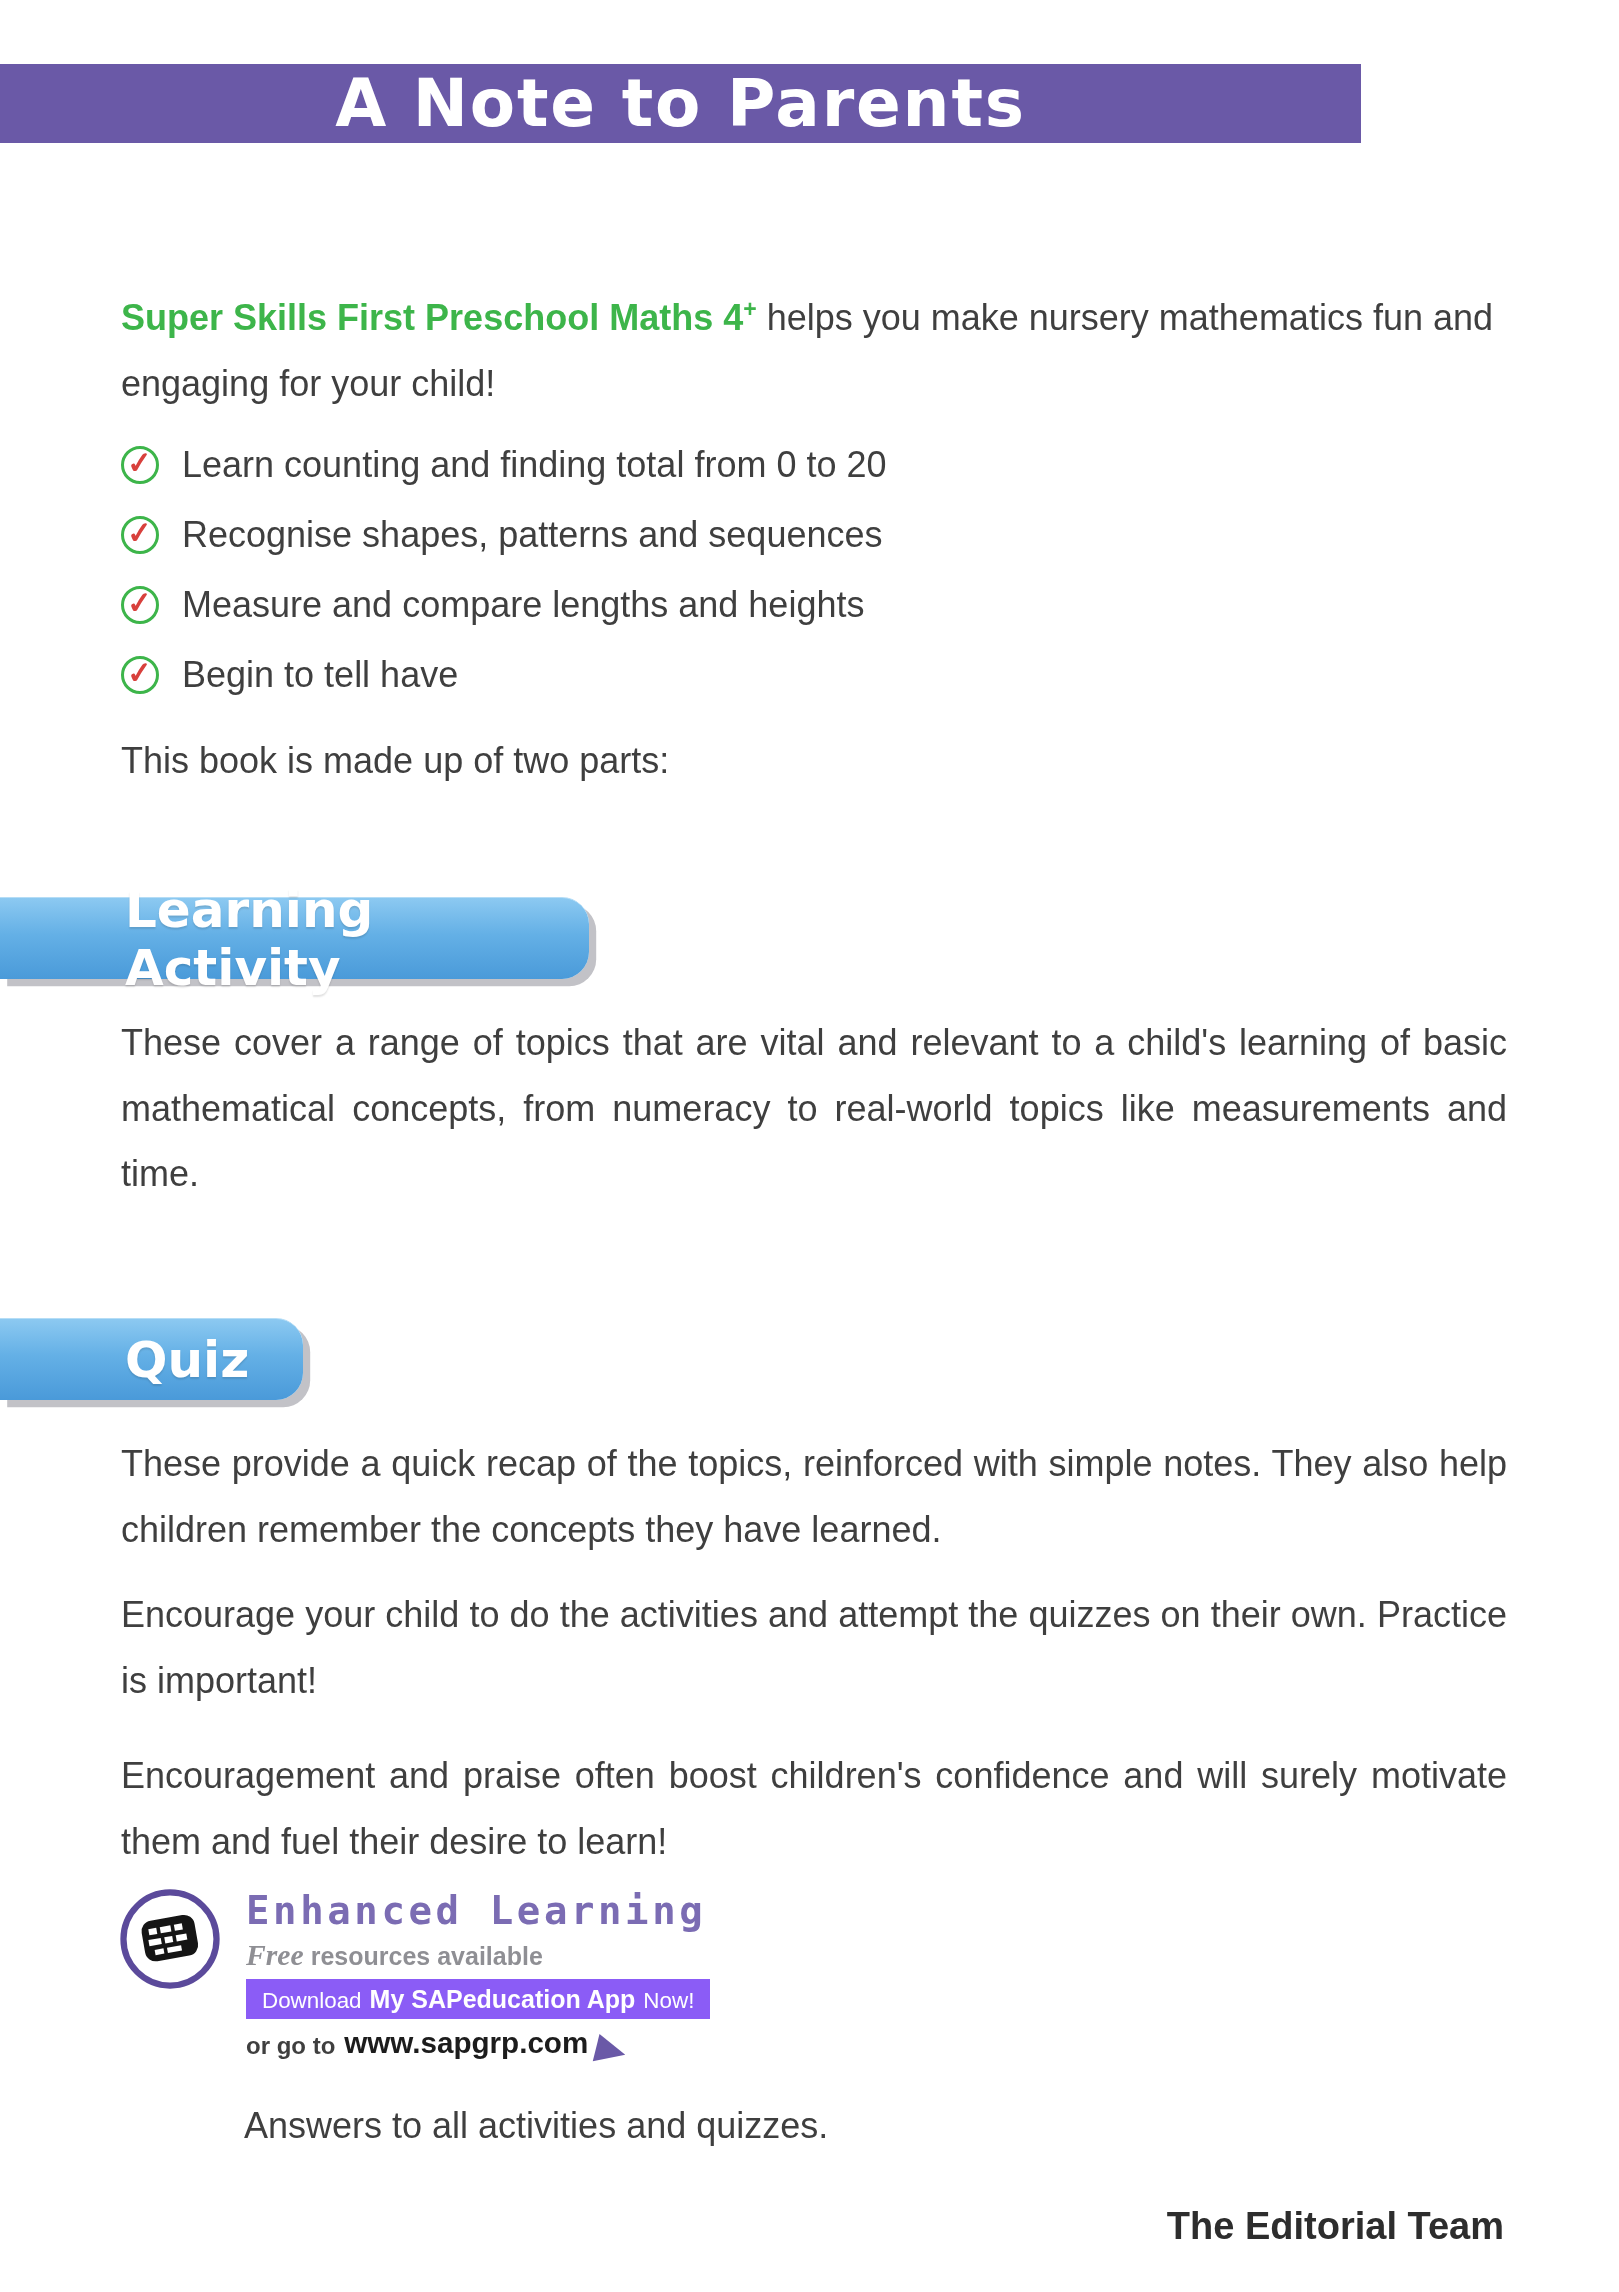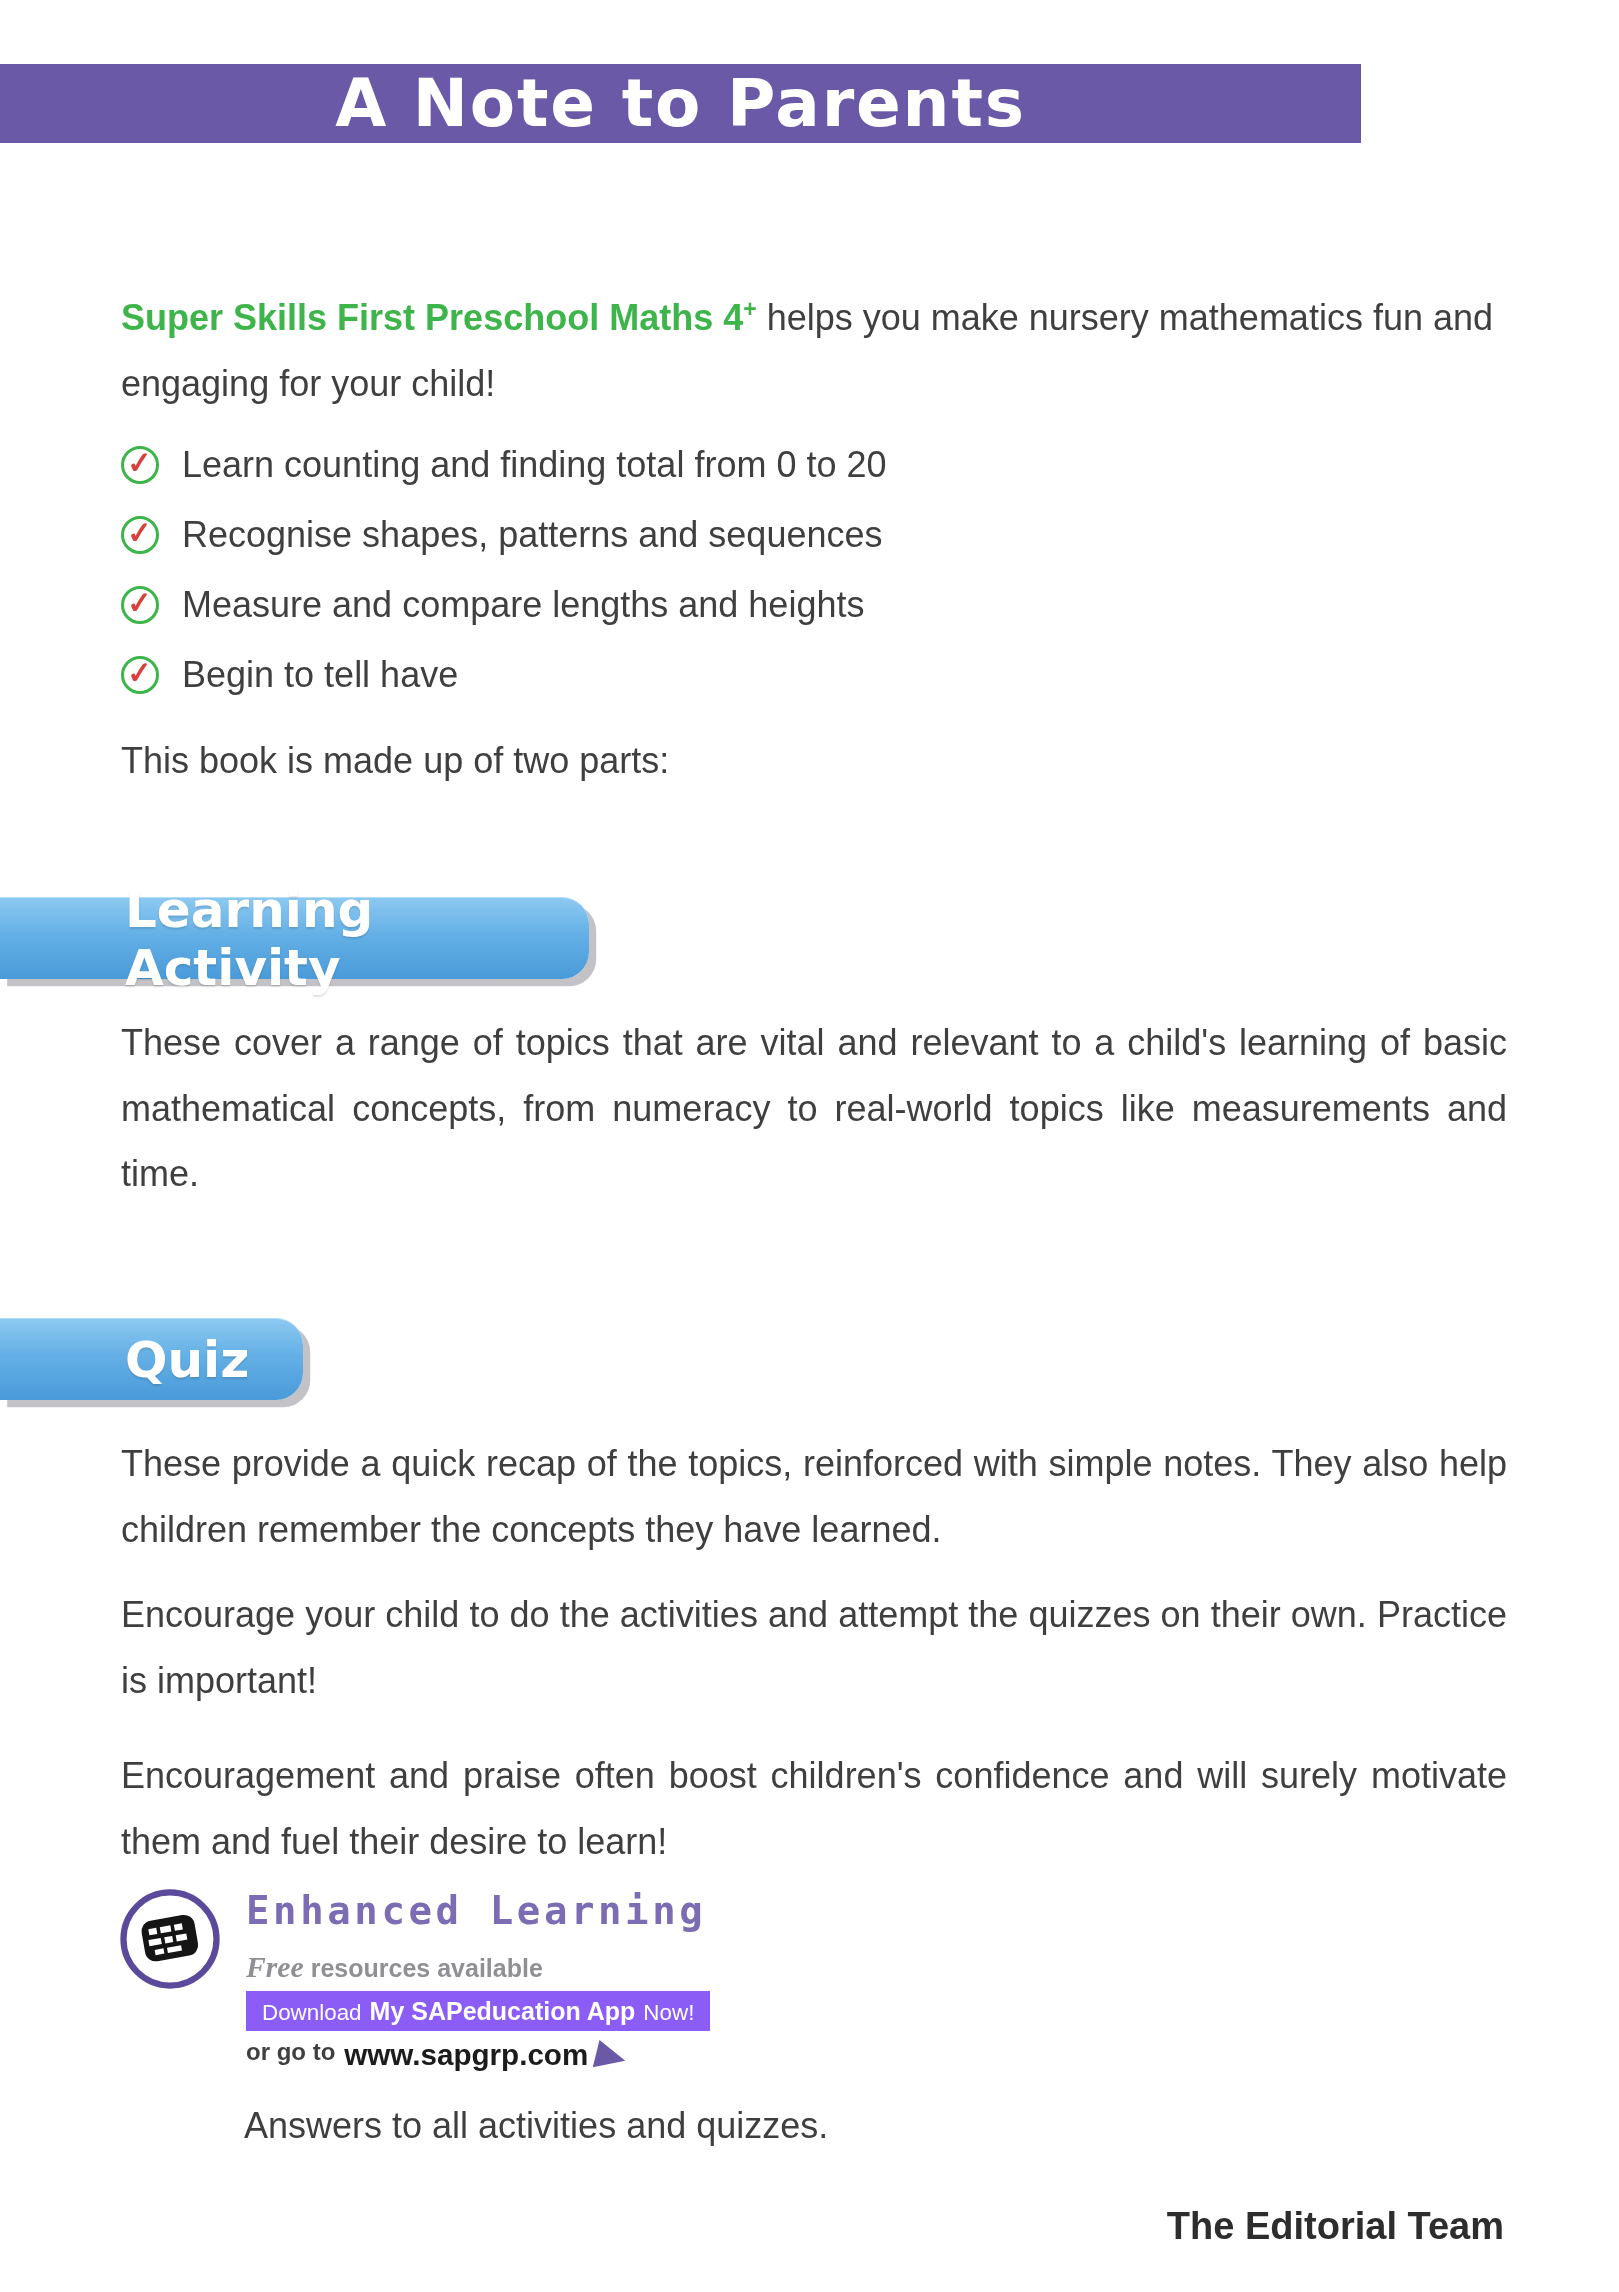--- a/index.html
+++ b/index.html
@@ -71,30 +71,30 @@
   .quiz-p3 { top:1743px; }
 
   
   .promo { top:1888px; left:119px; display:flex; gap:25px; }
   .promo-logo { flex:0 0 auto; width:102px; height:102px; }
   .promo-col { display:flex; flex-direction:column; }
   .promo-brand {
     color:#7b6cb3; font-weight:bold; font-size:39px; letter-spacing:3.6px;
     font-family:"DejaVu Sans Mono", monospace;
   }
-  .promo-free { margin-top:18px; color:#8f8f94; font-size:25px; font-weight:bold; }
+  .promo-free { margin-top:6px; color:#8f8f94; font-size:25px; font-weight:bold; }
   .promo-free .free-word { font-style:italic; font-size:29.6px; font-family:"Liberation Serif", serif; margin-right:7.2px; }
   .promo-btn {
     margin-top:7.2px; align-self:flex-start;
     background:#8b5cf6; color:#ffffff;
     padding:5.4px 16px; font-size:22.4px;
     display:inline-flex; gap:8px; align-items:baseline;
   }
   .promo-btn .btn-bold { font-weight:bold; font-size:25px; }
-  .promo-goto { margin-top:7.2px; font-size:24px; font-weight:bold; display:flex; align-items:flex-start; gap:9px; color:#3f3f3f; }
+  .promo-goto { margin-top:7.2px; font-size:24px; font-weight:bold; display:flex; align-items:flex-end; gap:9px; color:#3f3f3f; }
   .promo-goto .url { color:#1c1c1c; font-size:29.6px; font-weight:700; }
   .arrow-flag {
     width:0; height:0; display:inline-block;
     border-top:14.3px solid transparent;
     border-bottom:14.3px solid transparent;
     border-left:30px solid #6a59a7;
     transform:rotate(14deg) translateY(5.4px);
   }
 
   .answers { top:2105px; left:244px; font-size:36px; }

